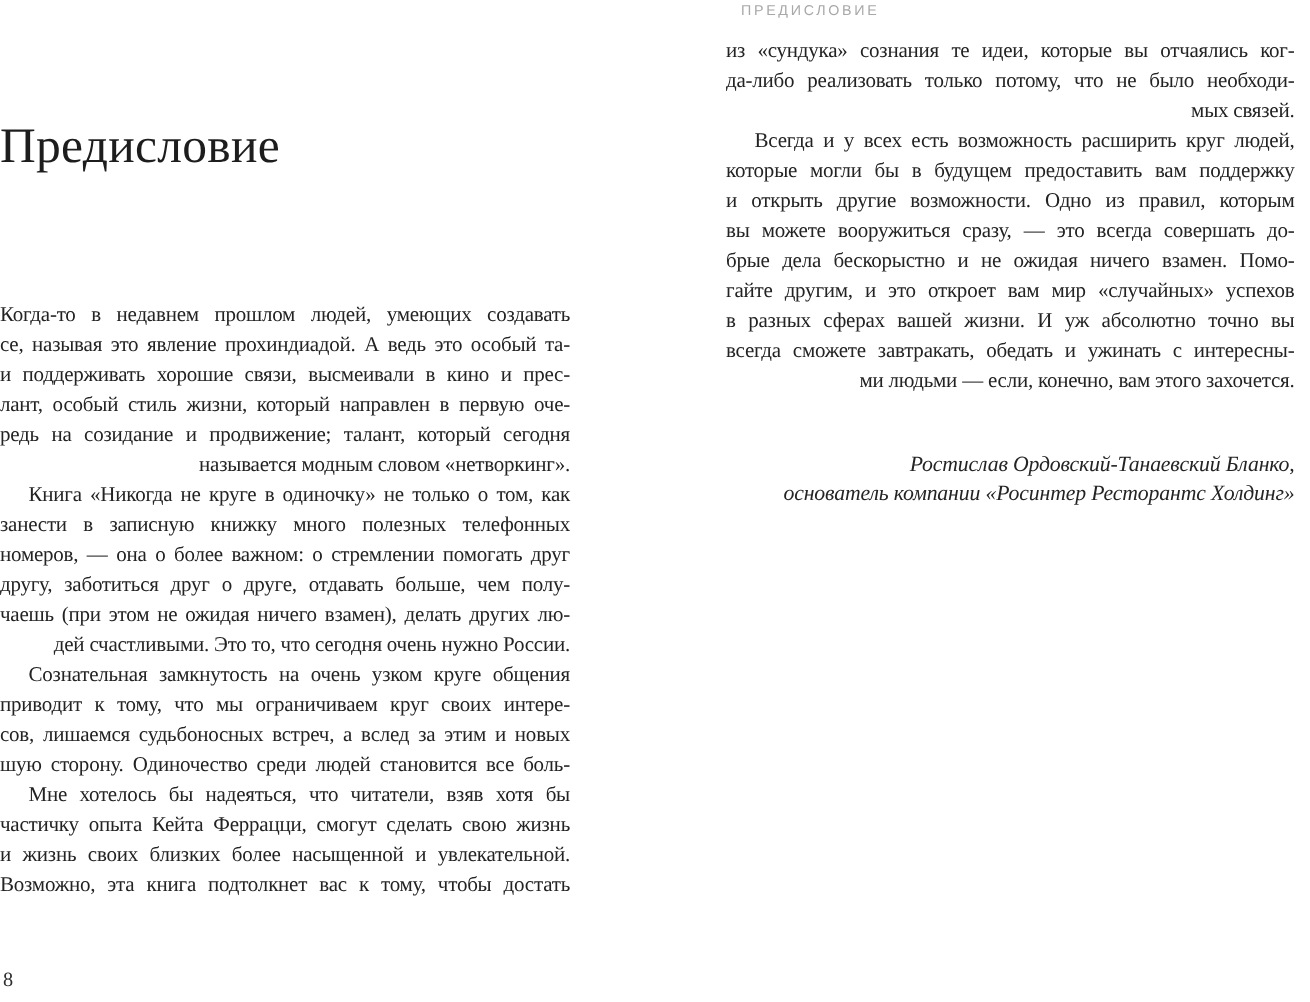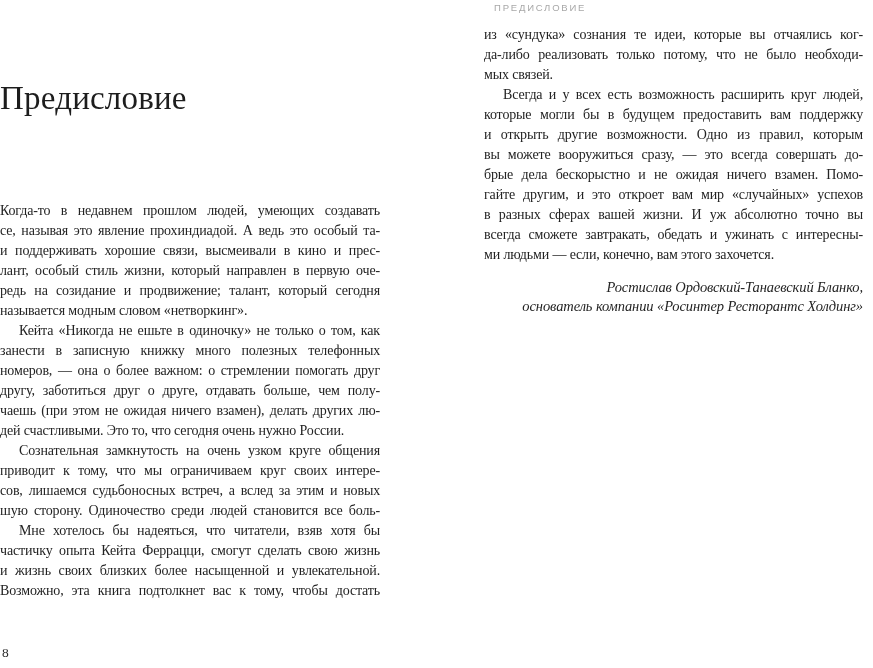--- a/index.html
+++ b/index.html
@@ -54,31 +54,31 @@
   .page-left  .body-text { top: 201px; left: 0; }
   .page-right .body-text { top: 25px;  left: 0; }
 
   .para { margin: 0; padding: 0; }
 
   .line {
     font-size: 14px;
     line-height: 20px;
     letter-spacing: -0.15px;
     white-space: nowrap;
-    text-align: left;
+    text-align: right;
   }
   .line.just {
     white-space: normal;
     text-align: justify;
     text-align-last: justify;
   }
   .line.indent { text-indent: 19px; }
 
   .signature {
-    margin-top: 13px;
+    margin-top: 36px;
     text-align: right;
   }
   .sig-line {
     font-style: italic;
     font-size: 14.5px;
     line-height: 19px;
     letter-spacing: -0.1px;
     color: #242424;
     white-space: nowrap;
   }
@@ -100,21 +100,21 @@
   <div class="body-text">
       <div class="para">
         <div class="line just">Когда-то в недавнем прошлом людей, умеющих создавать</div>
         <div class="line just">се, называя это явление прохиндиадой. А ведь это особый та-</div>
         <div class="line just">и поддерживать хорошие связи, высмеивали в кино и прес-</div>
         <div class="line just">лант, особый стиль жизни, который направлен в первую оче-</div>
         <div class="line just">редь на созидание и продвижение; талант, который сегодня</div>
         <div class="line">называется модным словом «нетворкинг».</div>
       </div>
       <div class="para">
-        <div class="line just indent">Кейта «Никогда не ешьте в одиночку» не только о том, как</div>
+        <div class="line just indent">Книга «Никогда не круге в одиночку» не только о том, как</div>
         <div class="line just">занести в записную книжку много полезных телефонных</div>
         <div class="line just">номеров, — она о более важном: о стремлении помогать друг</div>
         <div class="line just">другу, заботиться друг о друге, отдавать больше, чем полу-</div>
         <div class="line just">чаешь (при этом не ожидая ничего взамен), делать других лю-</div>
         <div class="line">дей счастливыми. Это то, что сегодня очень нужно России.</div>
       </div>
       <div class="para">
         <div class="line just indent">Сознательная замкнутость на очень узком круге общения</div>
         <div class="line just">приводит к тому, что мы ограничиваем круг своих интере-</div>
         <div class="line just">сов, лишаемся судьбоносных встреч, а вслед за этим и новых</div>

